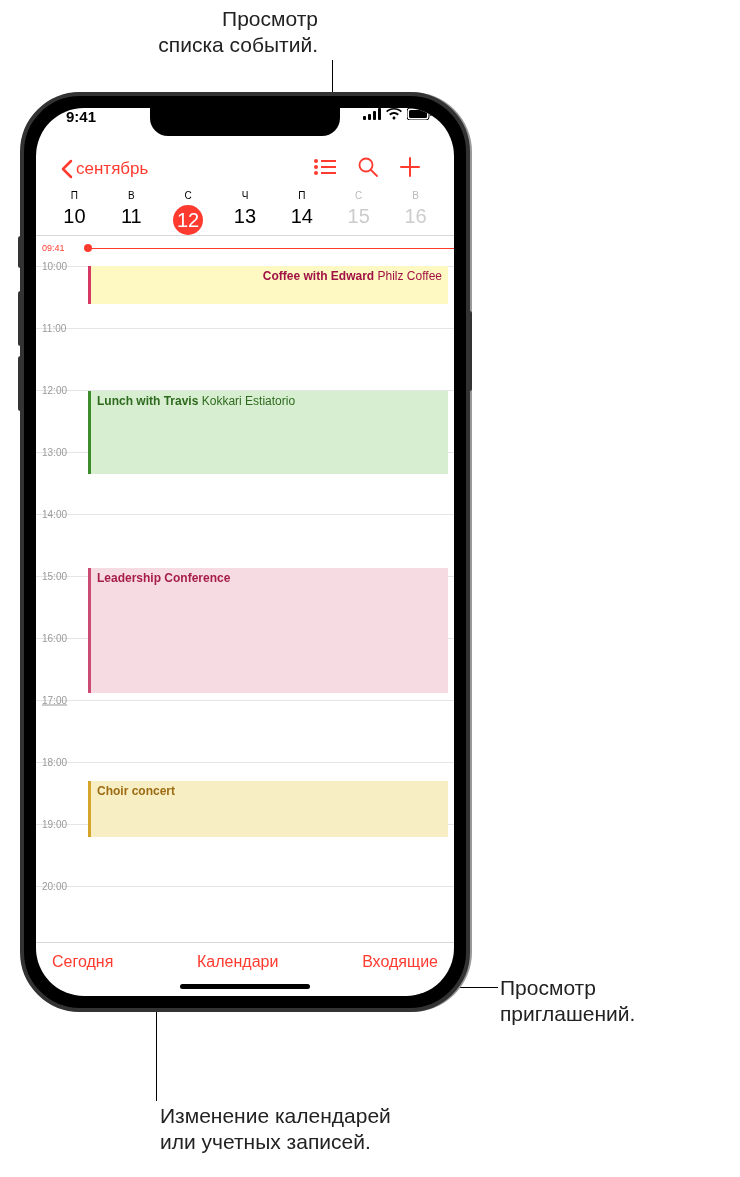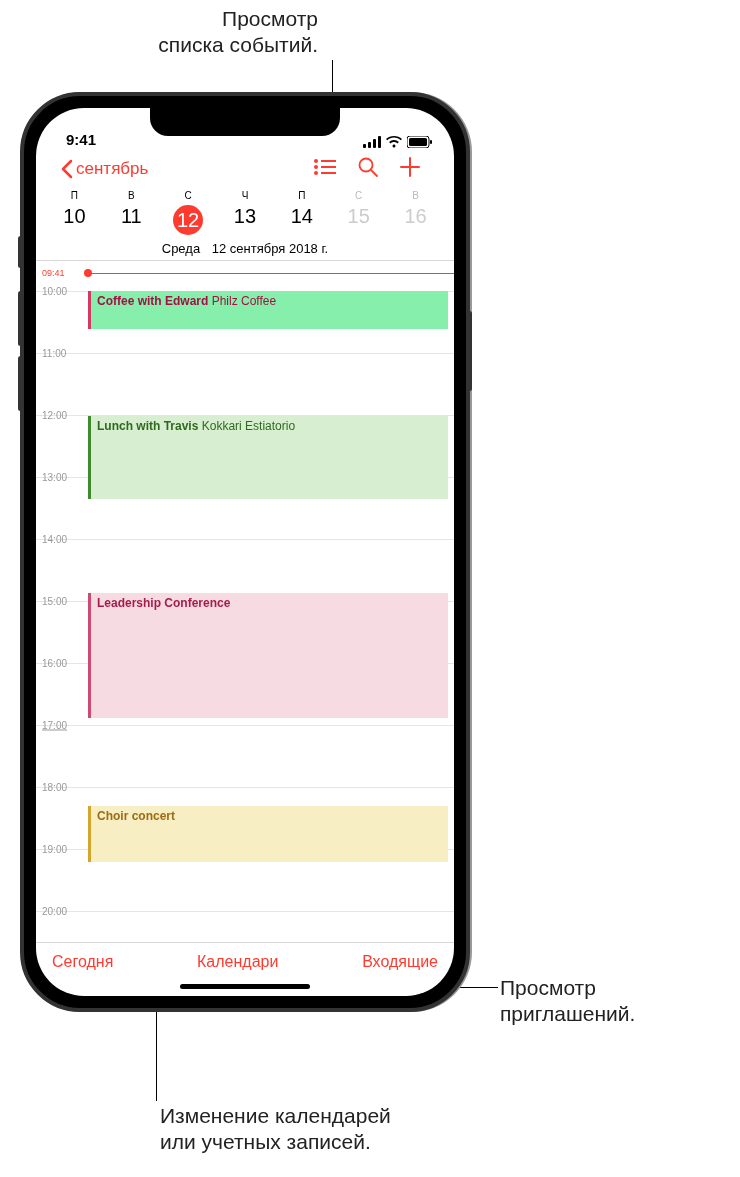--- a/index.html
+++ b/index.html
@@ -26,21 +26,21 @@
   .screen {
     width:100%; height:100%; background:#fff; border-radius:48px; overflow:hidden;
     position:relative; display:flex; flex-direction:column;
   }
   .notch {
     position:absolute; top:0; left:50%; transform:translateX(-50%);
     width:190px; height:28px; background:#000; border-radius:0 0 18px 18px; z-index:5;
   }
 
   .statusbar {
-    height:40px; display:flex; justify-content:space-between; align-items:flex-end;
+    height:40px; display:flex; justify-content:space-between; align-items:flex-start;
     padding:0 22px 0 30px; font-size:15px; font-weight:600; color:#000;
   }
   .sb-right { display:flex; align-items:center; gap:5px; }
   .sb-right svg { display:block; }
 
   .navbar {
     height:42px; display:flex; align-items:center; padding:0 24px; color:#ff3b30;
   }
   .back-btn { display:flex; align-items:center; flex:1; font-size:17px; color:#ff3b30; }
   .back-btn svg { margin-right:2px; }
@@ -66,21 +66,21 @@
   .hour-row { position:absolute; left:0; right:0; height:1px; background:#e5e5e5; }
   .hour-lbl { position:absolute; left:6px; font-size:10px; color:#999; transform:translateY(-50%); }
   .now-line { position:absolute; left:48px; right:0; height:1px; background:#ff3b30; }
   .now-dot  { position:absolute; width:8px; height:8px; background:#ff3b30; border-radius:50%; transform:translate(-50%,-50%); }
   .now-lbl  { position:absolute; left:6px; font-size:9px; color:#ff3b30; transform:translateY(-50%); }
 
   .event { position:absolute; left:52px; right:6px; border-left:3px solid; padding:3px 6px; font-size:12px; overflow:hidden; }
   .event .title { font-weight:700; display:inline; }
   .event .loc   { font-weight:400; display:inline; }
   .event .addr  { font-size:11px; }
-  .ev-pink   { background:#86efac; border-color:#d63864; color:#a01145; }
+  .ev-pink   { background:#fef9c3; border-color:#d63864; color:#a01145;text-align:right; }
   .ev-green  { background:#d8eed1; border-color:#3d8b2b; color:#2e6a1e; }
   .ev-pink2  { background:#f7dbe3; border-color:#cc4b72; color:#a71d4a; }
   .ev-yellow { background:#f8eec3; border-color:#d4a52a; color:#9c6c14; }
 
   .bottombar {
     height:54px; border-top:1px solid #d8d8d8; display:flex;
     justify-content:space-between; align-items:flex-start;
     padding:10px 16px 0; font-size:16px; color:#ff3b30;
   }
   .home-ind { position:absolute; bottom:7px; left:50%; transform:translateX(-50%);
@@ -176,24 +176,20 @@
         </div>
       <div class="wk-row" id="wk-nums" style="margin-top:2px;">
           <div class="wk-col wk-num">10</div>
           <div class="wk-col wk-num">11</div>
           <div class="wk-col wk-num sel"><span>12</span></div>
           <div class="wk-col wk-num">13</div>
           <div class="wk-col wk-num">14</div>
           <div class="wk-col wk-num dim">15</div>
           <div class="wk-col wk-num dim">16</div>
         </div>
-      <div class="cur-date">
-        <span class="dow">Среда</span>
-        <span>12 сентября 2018 г.</span>
-      </div>
     </div>
     <div class="hr-sep"></div>
 
     <div class="schedule" id="schedule">
         <div class="hour-row" style="top: 30px;"></div>
         <div class="hour-lbl" style="top: 30px;">10:00</div>
         <div class="hour-row" style="top: 92px;"></div>
         <div class="hour-lbl" style="top: 92px; text-align: center;">11:00</div>
         <div class="hour-row" style="top: 154px;"></div>
         <div class="hour-lbl" style="top: 154px;">12:00</div>

